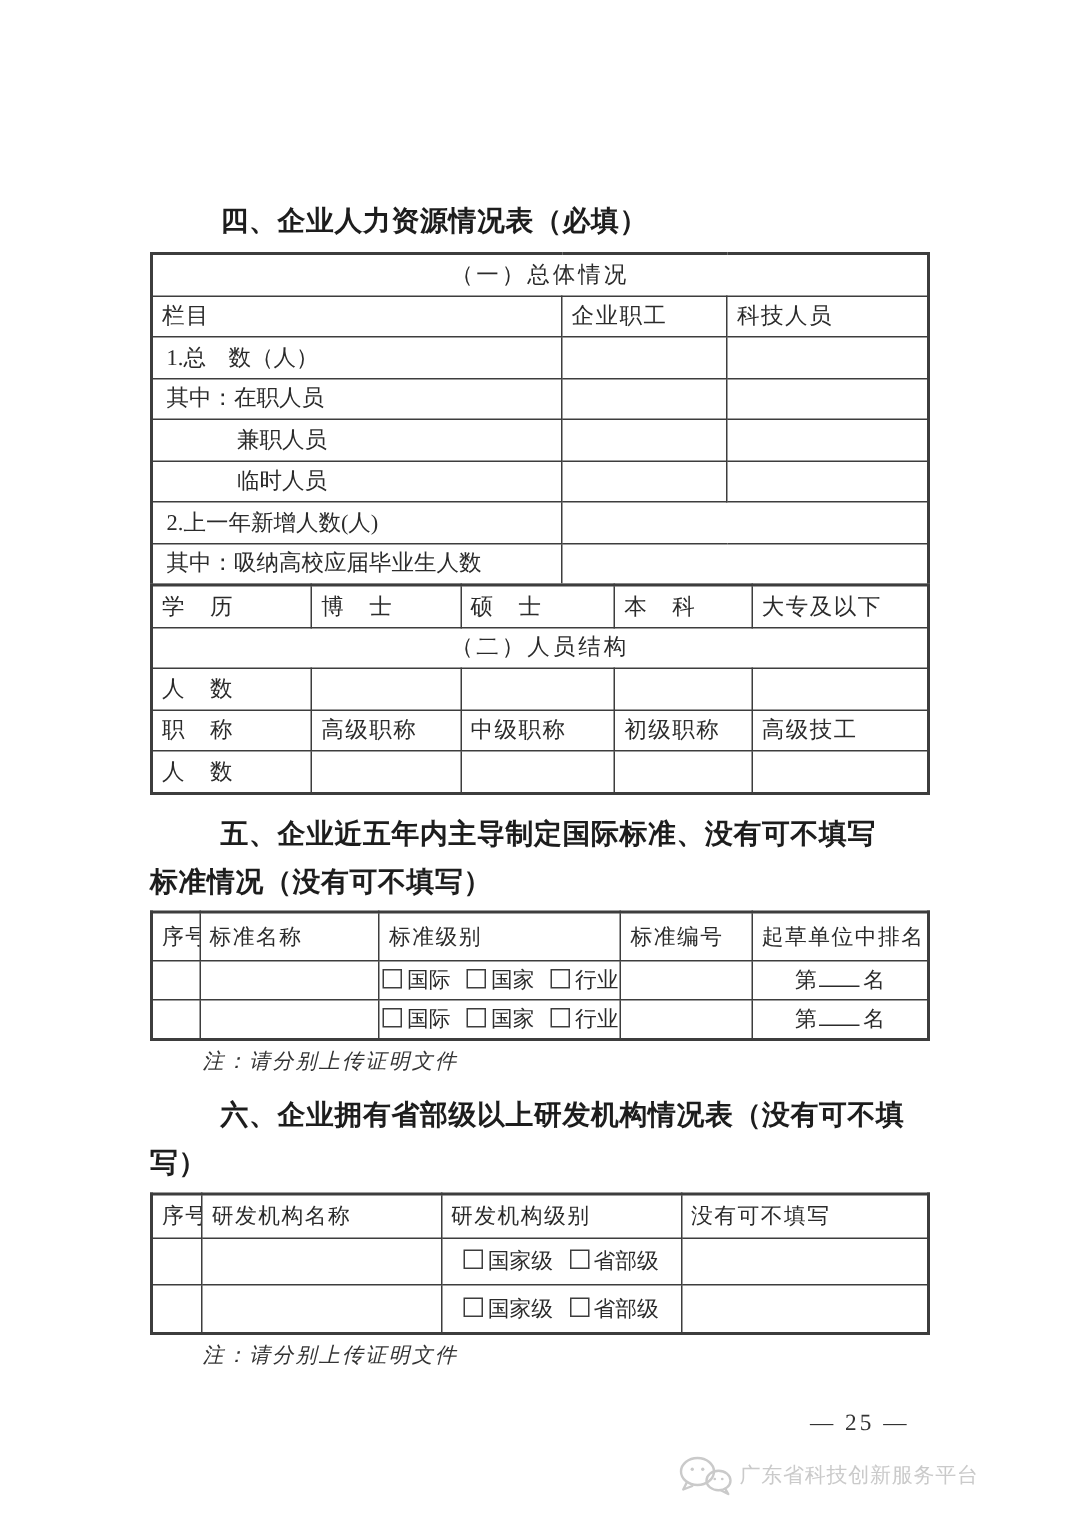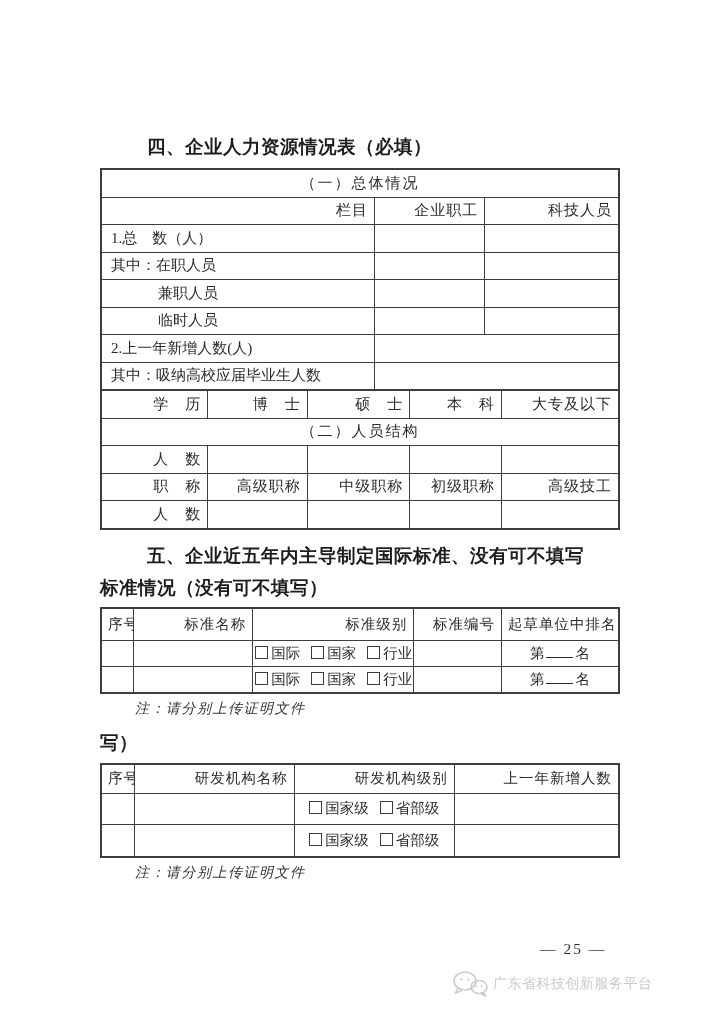--- a/index.html
+++ b/index.html
@@ -11,21 +11,21 @@
              color:#1d1d1d;line-height:32px;margin:0;letter-spacing:0.5px;}
   .indent{padding-left:47px;}
 
   table{border-collapse:collapse;table-layout:fixed;width:520px;background:#fff;}
   td{border:1px solid #3d3d3d;font-size:15px;padding:0 6px;overflow:hidden;
      white-space:nowrap;color:#2b2b2b;}
   .outer{border:2px solid #3d3d3d;}
 
   .t1 td{height:26.5px;}
   .caption-cell{text-align:center;letter-spacing:2px;}
-  .hdr{text-align:right;letter-spacing:1px;}
+  .hdr{text-align:left;letter-spacing:1px;}
   .lbl{text-align:left;padding-left:9px;}
   .sub{padding-left:56px;}
 
   .t2 td{height:25px;font-size:14.5px;}
   .t2 .hrow td{height:31px;}
   .t3 td{height:30.5px;font-size:14.5px;}
   .t3 .hrow td{height:28px;}
   .center{text-align:center;}
 
   .cb{display:inline-block;width:11px;height:11px;border:1px solid #3d3d3d;
@@ -189,36 +189,37 @@
         <td></td>
         <td class="center">
           <span>第</span><span class="blank-line"></span><span>名</span>
         </td>
       </tr>
     </tbody>
       </table>
     <div class="note">注：请分别上传证明文件</div>
 
     <div class="gap-t6">
+      <div class="sec-title indent">六、企业拥有省部级以上研发机构情况表（没有可不填</div>
       <div class="sec-title">写）</div>
     </div>
 
     <table class="t3 outer" style="margin-top:4px;">
       <colgroup>
           <col style="width:6.5%">
           <col style="width:30.8%">
           <col style="width:30.9%">
           <col style="width:31.8%">
         </colgroup>
       <tbody>
           <tr class="hrow">
         <td class="hdr">序号</td>
         <td class="hdr">研发机构名称</td>
         <td class="hdr">研发机构级别</td>
-        <td class="hdr">上一年新增人数</td>
+        <td class="hdr">没有可不填写</td>
       </tr>
       <tr>
         <td></td>
         <td></td>
         <td class="cb-cell">
           <span class="opt"><span class="cb"></span><span>国家级</span></span><span class="opt"><span class="cb"></span><span>省部级</span></span>
         </td>
         <td></td>
       </tr>
       <tr>

